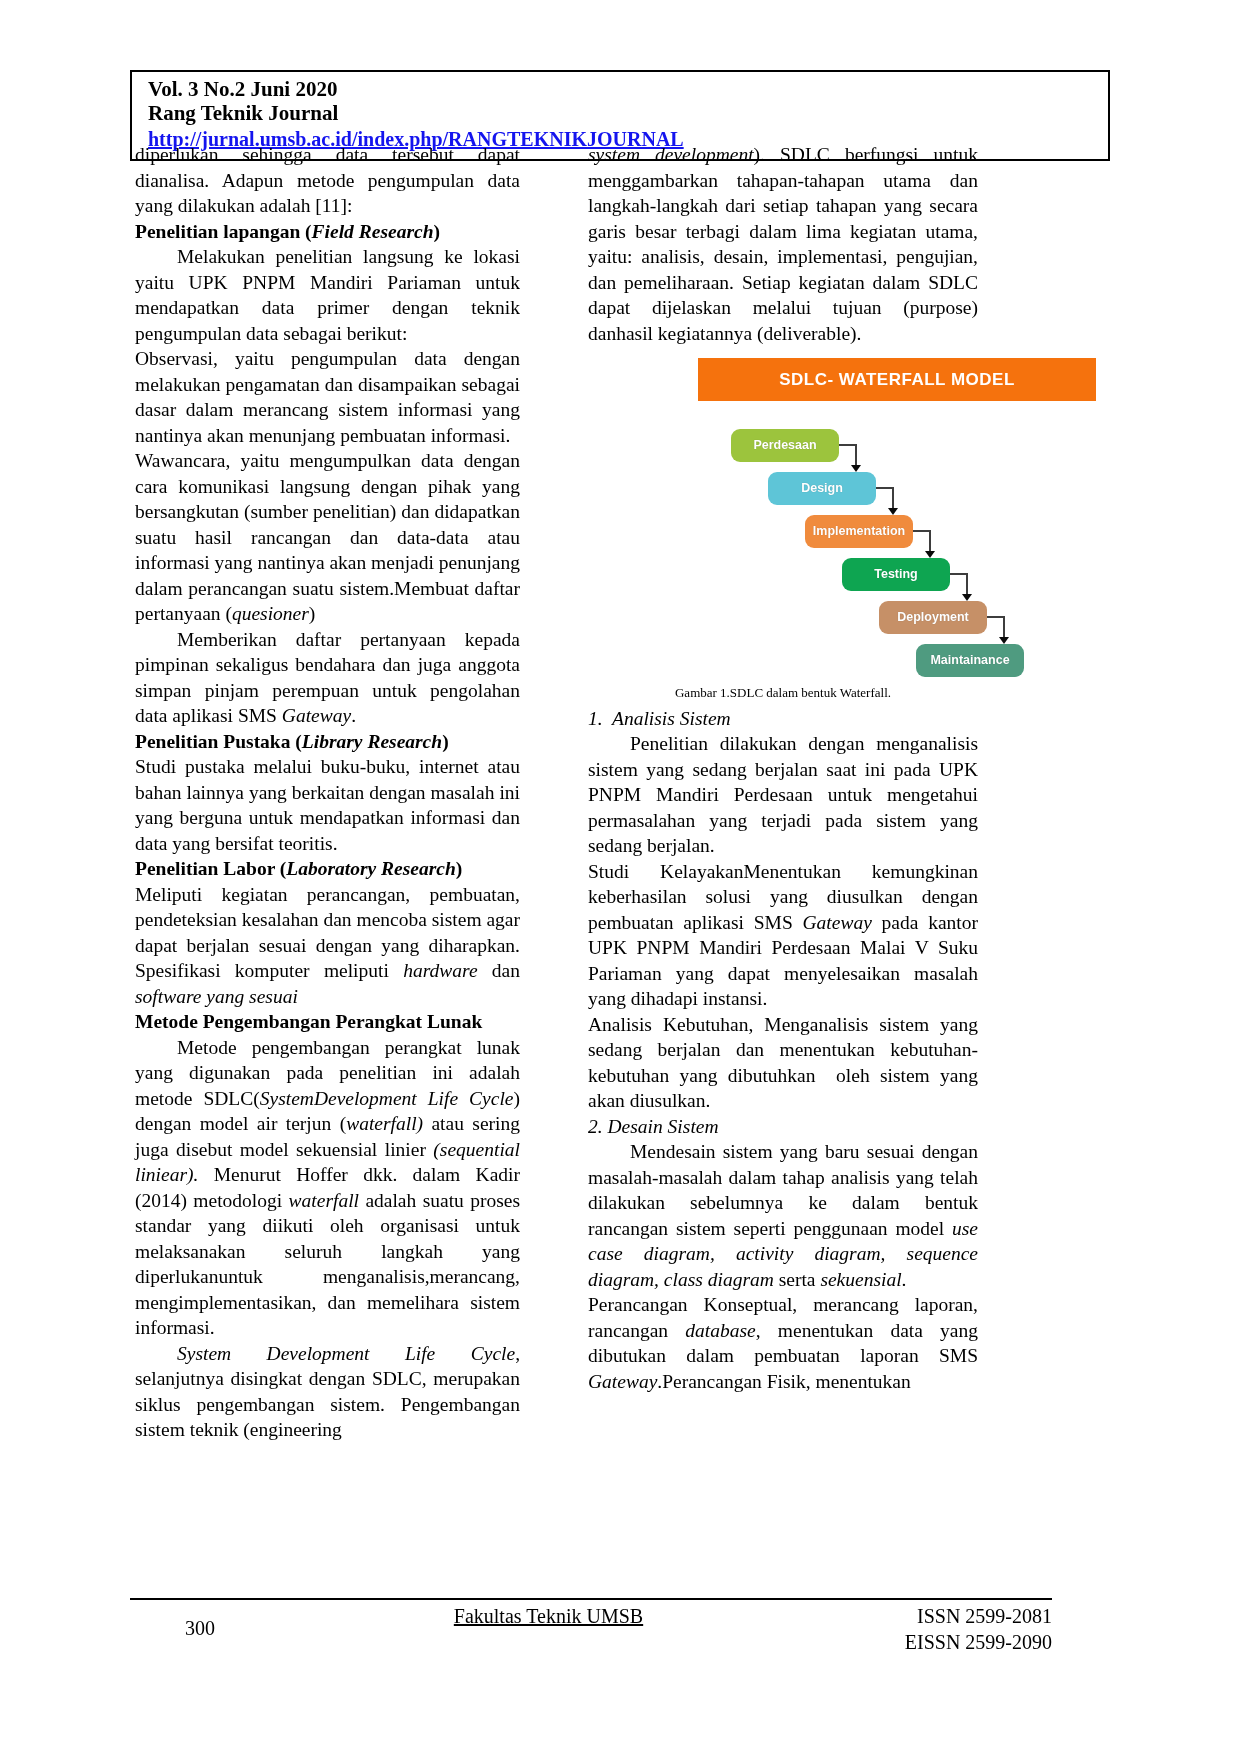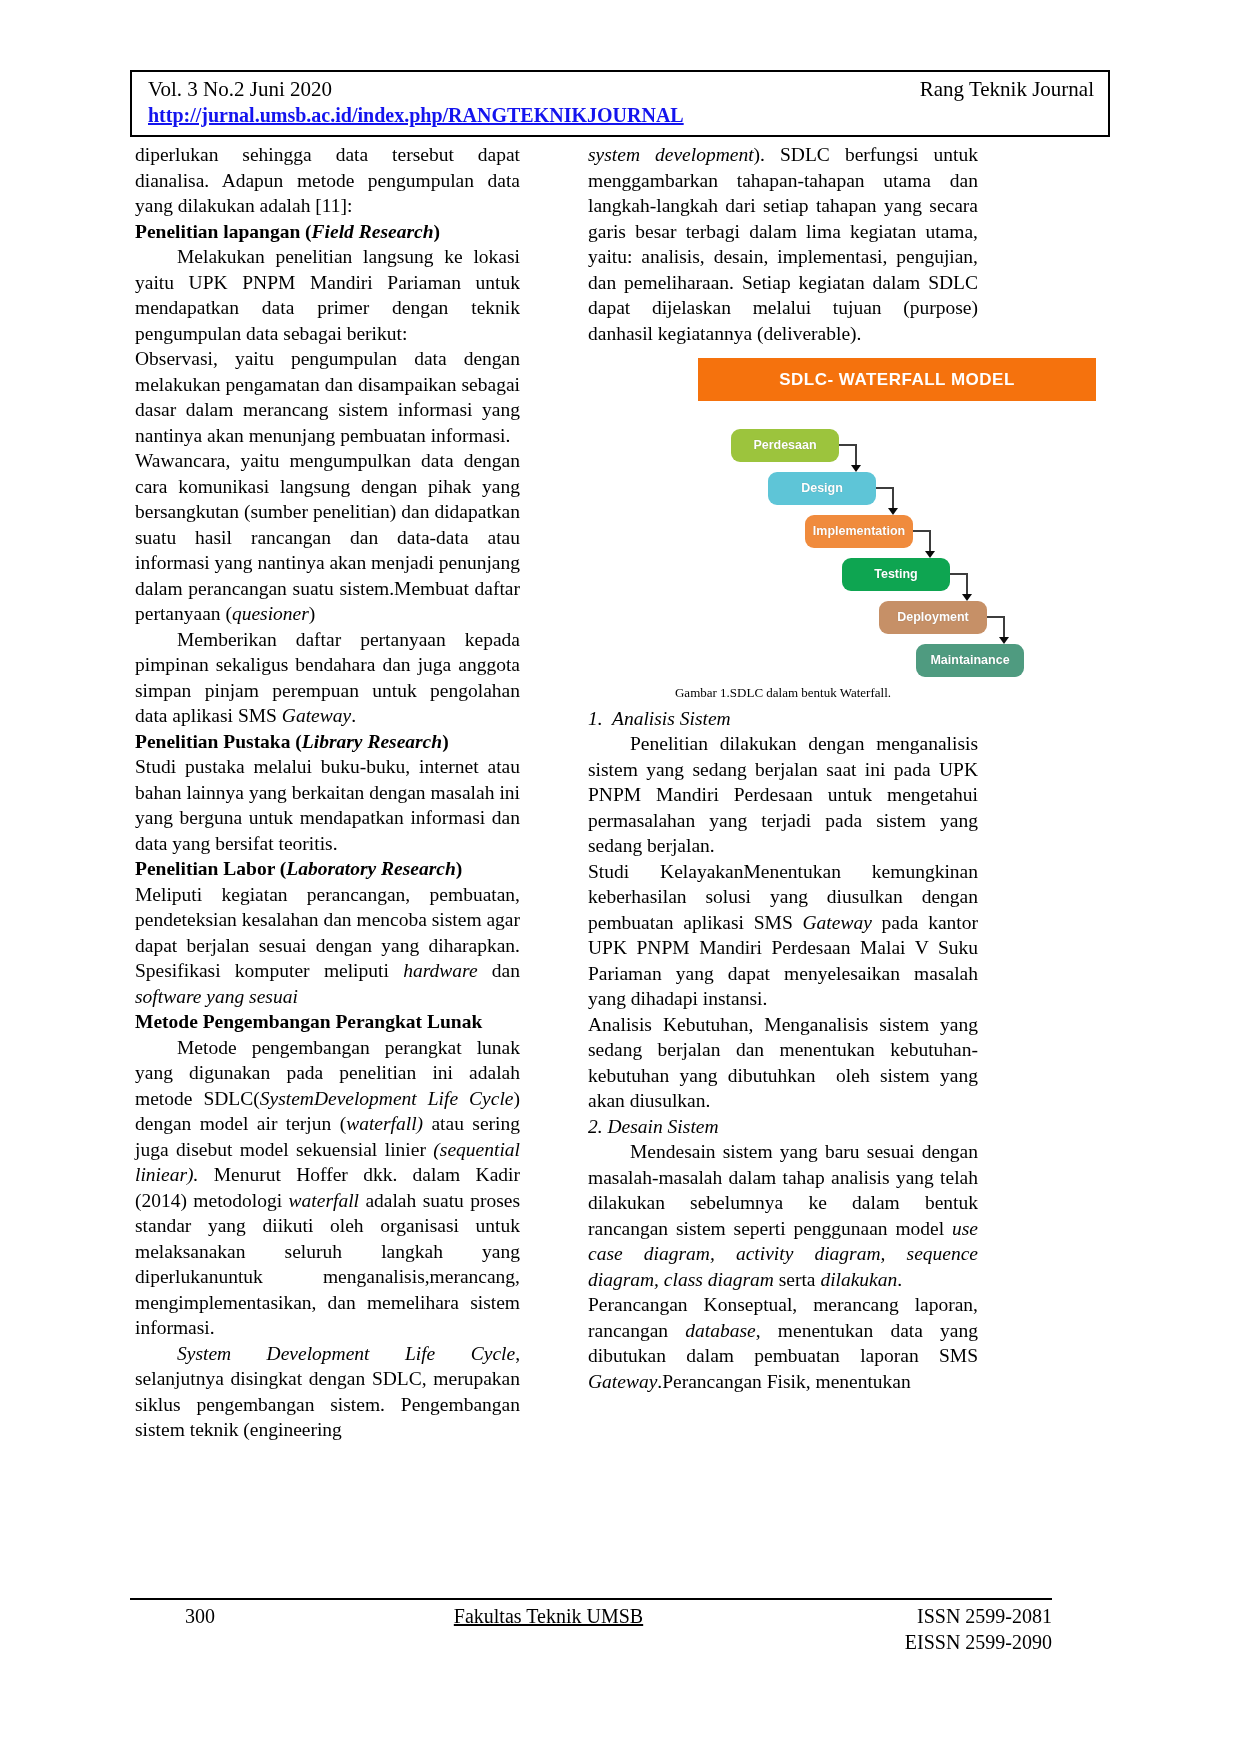--- a/index.html
+++ b/index.html
@@ -2,22 +2,22 @@
 <html><head>
 <meta charset="utf-8">
 <style>
   html,body{margin:0;padding:0;background:#fff;}
   .page{position:relative;width:1241px;height:1753px;background:#ffffff;
         font-family:"Liberation Serif", serif;color:#000;overflow:hidden;}
 
   
   .header-box{position:absolute;left:130px;top:70px;width:980px;box-sizing:border-box;
               border:2px solid #000;padding:5px 14px 8px 16px;}
-  .header-row{display:flex;justify-content:space-between;align-items:baseline;
-              font-weight:normal;font-size:21px;line-height:24px;}
+  .header-row{display:flex;align-items:baseline;
+              font-weight:bold;font-size:21px;line-height:24px;flex-direction:column;}
   .header-link{display:inline-block;margin-top:2px;font-weight:bold;font-size:20px;
                line-height:24px;text-decoration:underline;cursor:pointer;}
 
   
   .body-columns{position:absolute;left:135px;top:142px;width:843px;display:flex;gap:68px;}
   .col{text-align:justify;font-size:19.5px;line-height:25.5px;}
   .col-left{width:385px;}
   .col-right{width:390px;}
   .col p{margin:0;}
   .para{}
@@ -40,21 +40,21 @@
   .conn-h{position:absolute;height:0;border-top:2px solid #3d3d3d;}
   .conn-v{position:absolute;width:0;border-left:2px solid #3d3d3d;}
   .arrowhead{position:absolute;width:0;height:0;border-left:5px solid transparent;
              border-right:5px solid transparent;border-top:7px solid #0a0a0a;}
   .caption{width:390px;text-align:center;font-size:13px;line-height:25.5px;
            margin:26px 0 2px 0;}
 
   
   .footer{position:absolute;left:130px;top:1598px;width:922px;border-top:2px solid #000;
           padding-top:3px;font-size:20px;line-height:26px;display:flex;}
-  .footer-page{width:150px;padding-left:55px;box-sizing:border-box;}
+  .footer-page{width:150px;padding-left:55px;box-sizing:border-box;margin-top:12px;}
   .footer-center{flex:1;text-align:center;text-decoration:underline;}
   .footer-right{width:235px;text-align:right;}
 </style>
 </head>
 <body>
 
 <div class="page">
 
   <div class="header-box">
     <div class="header-row">
@@ -114,21 +114,21 @@
       </div>
 
       <p class="caption">Gambar 1.SDLC dalam bentuk Waterfall.</p>
 
       <div id="col-right-bottom">
           <p class="para list-item"><span>1.&nbsp; Analisis Sistem</span></p>
           <p class="para indent"><span>Penelitian dilakukan dengan menganalisis sistem yang sedang berjalan saat ini pada UPK PNPM Mandiri Perdesaan untuk mengetahui permasalahan yang terjadi pada sistem yang sedang berjalan.</span></p>
           <p class="para"><span>Studi KelayakanMenentukan kemungkinan keberhasilan solusi yang diusulkan dengan pembuatan aplikasi SMS </span><span class="it">Gateway</span><span> pada kantor UPK PNPM Mandiri Perdesaan Malai V Suku Pariaman yang dapat menyelesaikan masalah yang dihadapi instansi.</span></p>
           <p class="para"><span>Analisis Kebutuhan, Menganalisis sistem yang sedang berjalan dan menentukan kebutuhan-kebutuhan yang dibutuhkan &nbsp;oleh sistem yang akan diusulkan.</span></p>
           <p class="para list-item"><span>2. Desain Sistem</span></p>
-          <p class="para indent"><span>Mendesain sistem yang baru sesuai dengan masalah-masalah dalam tahap analisis yang telah dilakukan sebelumnya ke dalam bentuk rancangan sistem seperti penggunaan model </span><span class="it">use case diagram, activity diagram, sequence diagram, class diagram</span><span> serta </span><span class="it">dilakukan</span><span>.</span></p>
+          <p class="para indent"><span>Mendesain sistem yang baru sesuai dengan masalah-masalah dalam tahap analisis yang telah dilakukan sebelumnya ke dalam bentuk rancangan sistem seperti penggunaan model </span><span class="it">use case diagram, activity diagram, sequence diagram, class diagram</span><span> serta </span><span class="it">sekuensial</span><span>.</span></p>
           <p class="para"><span>Perancangan Konseptual, merancang laporan, rancangan </span><span class="it">database</span><span>, menentukan data yang dibutukan dalam pembuatan laporan SMS </span><span class="it">Gateway</span><span>.Perancangan Fisik, menentukan</span></p>
         </div>
     </div>
   </div>
 
   <div class="footer">
     <div class="footer-page">300</div>
     <div class="footer-center">Fakultas Teknik UMSB</div>
     <div class="footer-right">
       <div>ISSN 2599-2081</div>

